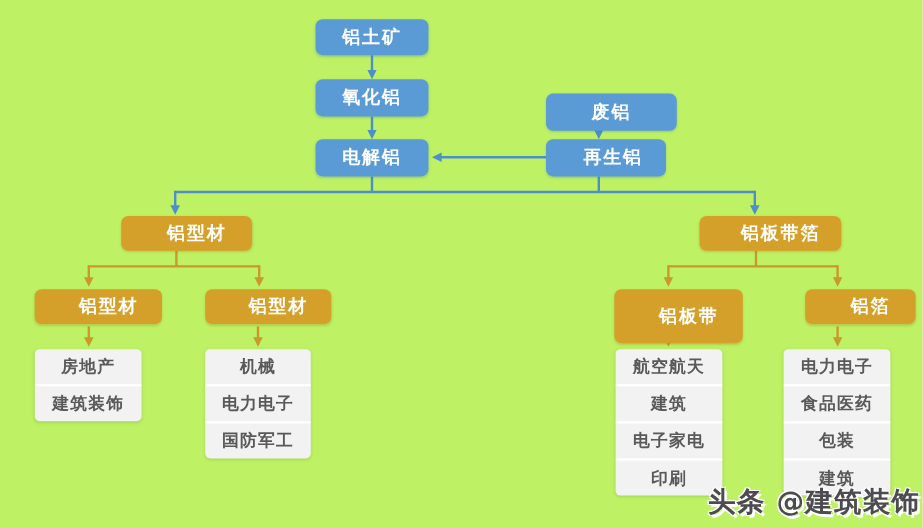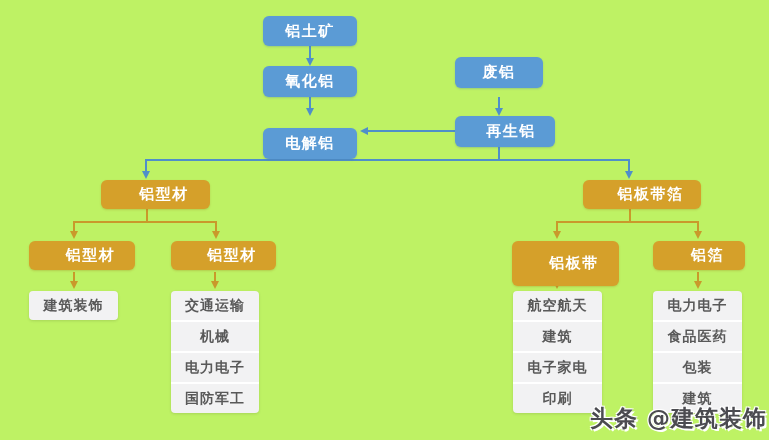--- a/index.html
+++ b/index.html
@@ -69,37 +69,37 @@
       <path d="M698,221 V233" marker-end="url(#arrG)"></path>
       <path d="M74,272 V283" marker-end="url(#arrG)"></path>
       <path d="M215,272 V283" marker-end="url(#arrG)"></path>
       <path d="M557,272 V283" marker-end="url(#arrG)"></path>
       <path d="M698,272 V283" marker-end="url(#arrG)"></path>
     </g>
   </svg>
 
   <div class="node blue" style="left:263px;top:16px;width:94px;height:30px;">铝土矿</div>
   <div class="node blue" style="left:263px;top:66px;width:94px;height:31px;">氧化铝</div>
-  <div class="node blue" style="left:263px;top:128px;width:94px;height:31px;">电解铝</div>
-  <div class="node blue" style="left:455px;top:57px;width:88px;height:31px;font-family:Liberation Serif, serif;">废铝</div>
+  <div class="node blue" style="left:263px;top:116px;width:94px;height:31px;">电解铝</div>
+  <div class="node blue" style="left:455px;top:78px;width:109px;height:31px;font-family:Liberation Serif, serif;">废铝</div>
   <div class="node blue" style="left:455px;top:116px;width:88px;height:31px;padding-left:12px;">再生铝</div>
 
   <div class="node gold" style="left:101px;top:180px;width:92px;height:29px;">铝型材</div>
   <div class="node gold" style="left:583px;top:180px;width:101px;height:29px;">铝板带箔</div>
   <div class="node gold" style="left:29px;top:241px;width:89px;height:29px;">铝型材</div>
   <div class="node gold" style="left:171px;top:241px;width:88px;height:29px;">铝型材</div>
   <div class="node gold" style="left:512px;top:241px;width:90px;height:45px;">铝板带</div>
-  <div class="node gold" style="left:653px;top:241px;width:75px;height:29px;">铝箔</div>
+  <div class="node gold" style="left:671px;top:241px;width:75px;height:29px;">铝箔</div>
 
   <div class="list" style="left:29px;top:291px;width:89px;">
+    <div class="cell">房地产</div>
     <div class="cell">建筑装饰</div>
   </div>
 
   <div class="list" style="left:171px;top:291px;width:88px;">
-    <div class="cell">交通运输</div>
     <div class="cell">机械</div>
     <div class="cell">电力电子</div>
     <div class="cell">国防军工</div>
   </div>
 
   <div class="list" style="left:513px;top:291px;width:89px;">
     <div class="cell">航空航天</div>
     <div class="cell">建筑</div>
     <div class="cell">电子家电</div>
     <div class="cell">印刷</div>

